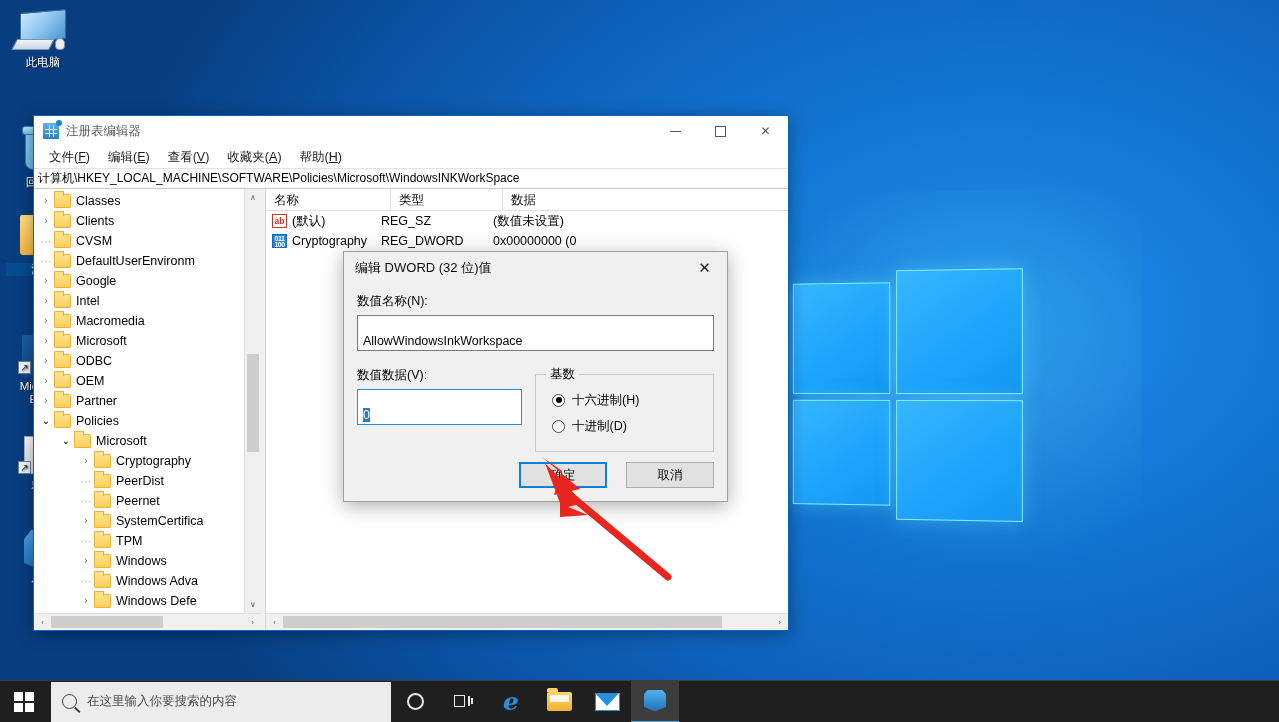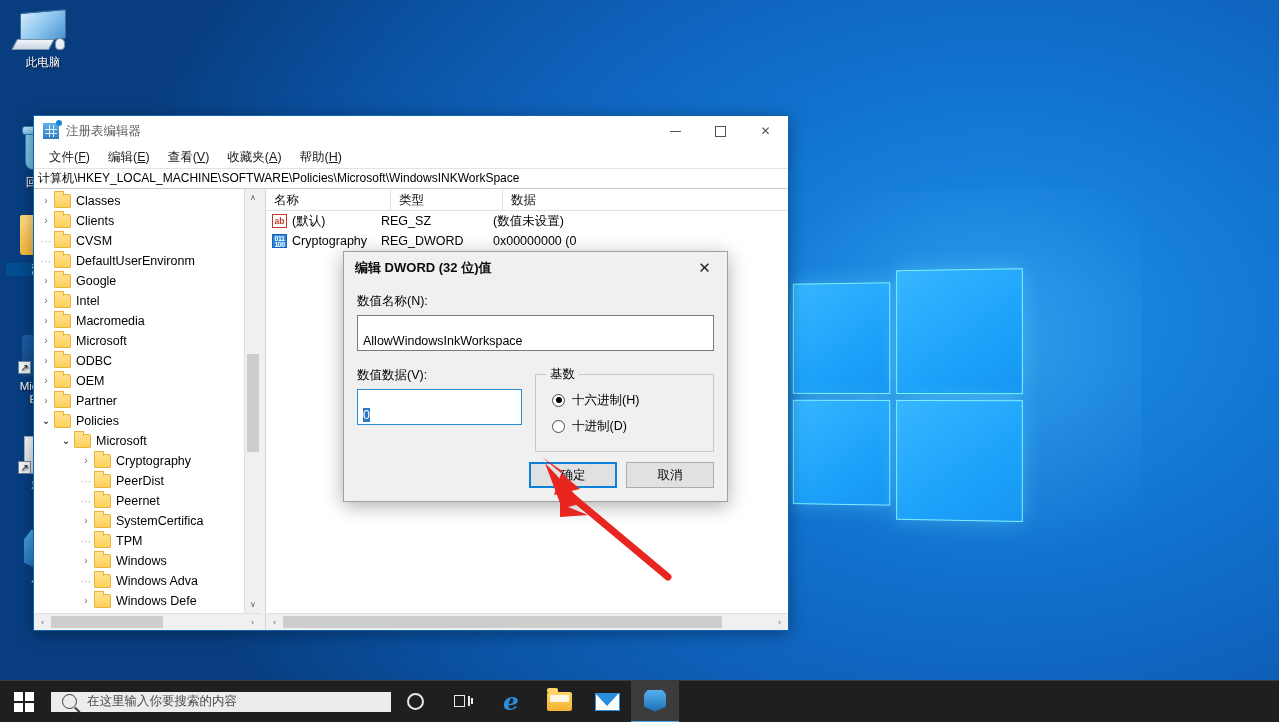--- a/index.html
+++ b/index.html
@@ -207,21 +207,21 @@
 
   
   #dword-dialog {
     position: absolute; left: 343px; top: 251px; width: 385px; height: 251px;
     background: #f0f0f0; border: 1px solid #a0a0a0;
     box-shadow: 0 4px 18px rgba(0,0,0,.32);
     display: flex; flex-direction: column;
   }
   #dlg-title-bar { height: 32px; display:flex; align-items:center; background:#f0f0f0;
                    flex:0 0 32px; }
-  #dlg-title { font-size: 13px; color: #0b0b0b; padding-left: 11px; font-weight: bold; }
+  #dlg-title { font-size: 13px; color: #0b0b0b; padding-left: 11px; }
   #dlg-close { margin-left:auto; width:45px; height:32px; display:flex;
                align-items:center; justify-content:center; font-size:15px; color:#222; }
   #dlg-body { flex:1 1 auto; padding: 9px 13px 0 13px; position: relative; }
   .dlg-label { font-size: 12.5px; color:#000; margin-bottom: 5px; }
   .dlg-input {
     width: 100%; height: 25px; background:#fff; border:1px solid #7a7a7a;
     font-size: 12.5px; color:#000; padding: 17px 5px; line-height:17px;
     font-family:"Liberation Sans", sans-serif;
   }
   #value-name-input { margin-bottom: 16px; }
@@ -235,21 +235,21 @@
   }
   #base-legend { position:absolute; top:-9px; left: 10px; background:#f0f0f0;
                  padding: 0 4px; font-size: 12.5px; color:#000; }
   .radio-row { display:flex; align-items:center; height: 26px; font-size: 12.5px; color:#000; }
   .radio {
     width: 13px; height: 13px; border-radius: 50%; border: 1px solid #4a4a4a;
     background:#fff; margin-right: 7px; position: relative; flex:0 0 13px;
   }
   .radio.on:after { content:""; position:absolute; left:2.5px; top:2.5px;
                     width:6px; height:6px; border-radius:50%; background:#000; }
-  #dlg-buttons { display:flex; justify-content:flex-end; gap: 9px;
+  #dlg-buttons { display:flex; justify-content:flex-end; gap: 19px;
                  padding: 0 13px 13px 13px; flex:0 0 auto; }
   .dlg-btn {
     width: 88px; height: 26px; background: #e1e1e1; border: 1px solid #adadad;
     font-size: 12.5px; color:#000; display:flex; align-items:center; justify-content:center;
     font-family:"Liberation Sans", sans-serif;
   }
   .dlg-btn.default { border: 2px solid #0b80d8; background:#e1e1e1; }
 
   
   #red-arrow { position: absolute; left: 540px; top: 455px; width: 160px; height: 130px;
@@ -278,21 +278,21 @@
     border-top: 1px solid #3c3c3c;
   }
   #start-btn { width: 48px; height: 42px; display:flex; align-items:center; justify-content:center; }
   #start-logo { width: 20px; height: 20px; position: relative; }
   #start-logo span { position:absolute; background:#fff; }
   #start-logo .q1 { left:0; top:0; width:9px; height:9px; }
   #start-logo .q2 { left:11px; top:0; width:9px; height:9px; }
   #start-logo .q3 { left:0; top:11px; width:9px; height:9px; }
   #start-logo .q4 { left:11px; top:11px; width:9px; height:9px; }
   #search-box {
-    width: 340px; height: 20px; background: #ececec; margin-left: 3px;
+    width: 340px; height: 40px; background: #ececec; margin-left: 3px;
     display:flex; align-items:center; padding-left: 11px;
     font-size: 12.5px; color:#4b4b4b;
   }
   #search-icon { width:15px; height:15px; border:1.6px solid #3b3b3b; border-radius:50%;
                  margin-right:10px; position:relative; flex:0 0 15px; }
   #search-icon:after{ content:""; position:absolute; right:-5px; bottom:-3px; width:7px; height:1.6px;
                       background:#3b3b3b; transform: rotate(45deg); }
   .tb-btn { width: 48px; height: 42px; display:flex; align-items:center; justify-content:center; }
   .tb-btn.active { background:#3c3c3c; border-bottom: 2px solid #4fa9e8; }
   #cortana-ring { width:17px; height:17px; border:2px solid #e8e8e8; border-radius:50%; }

